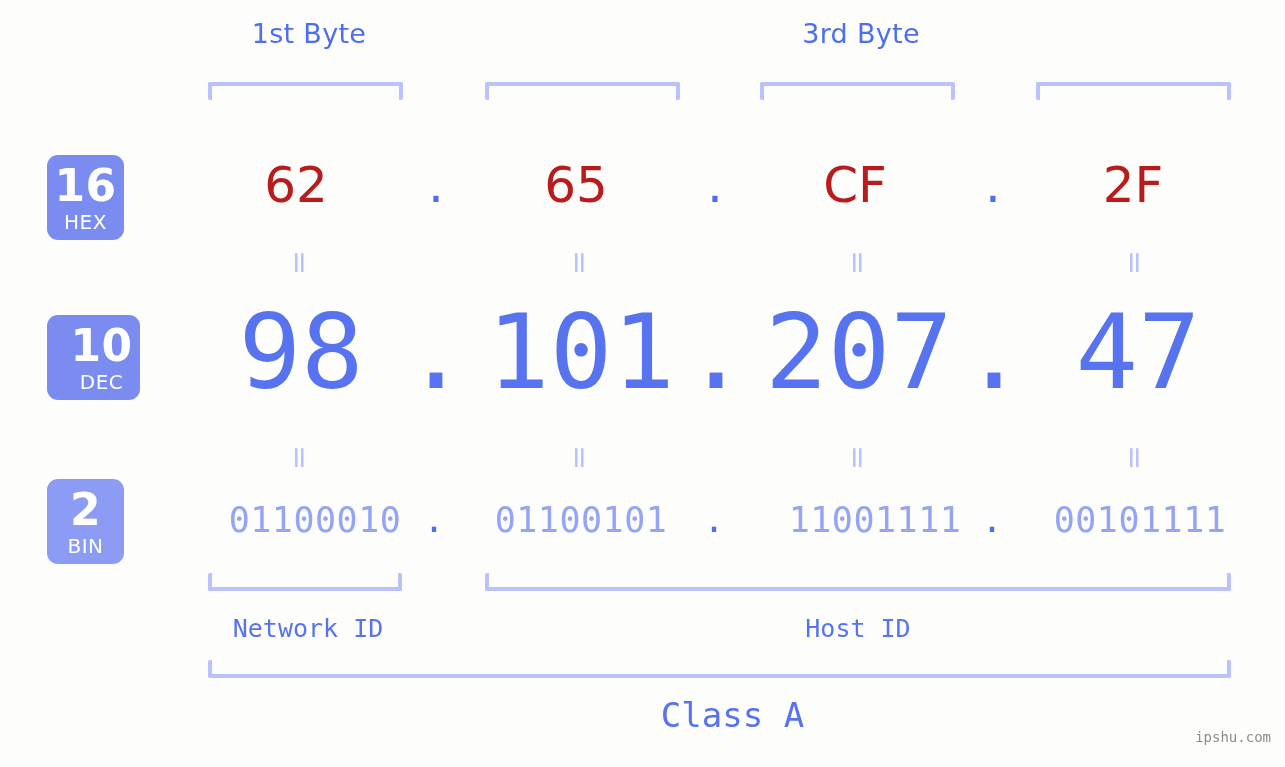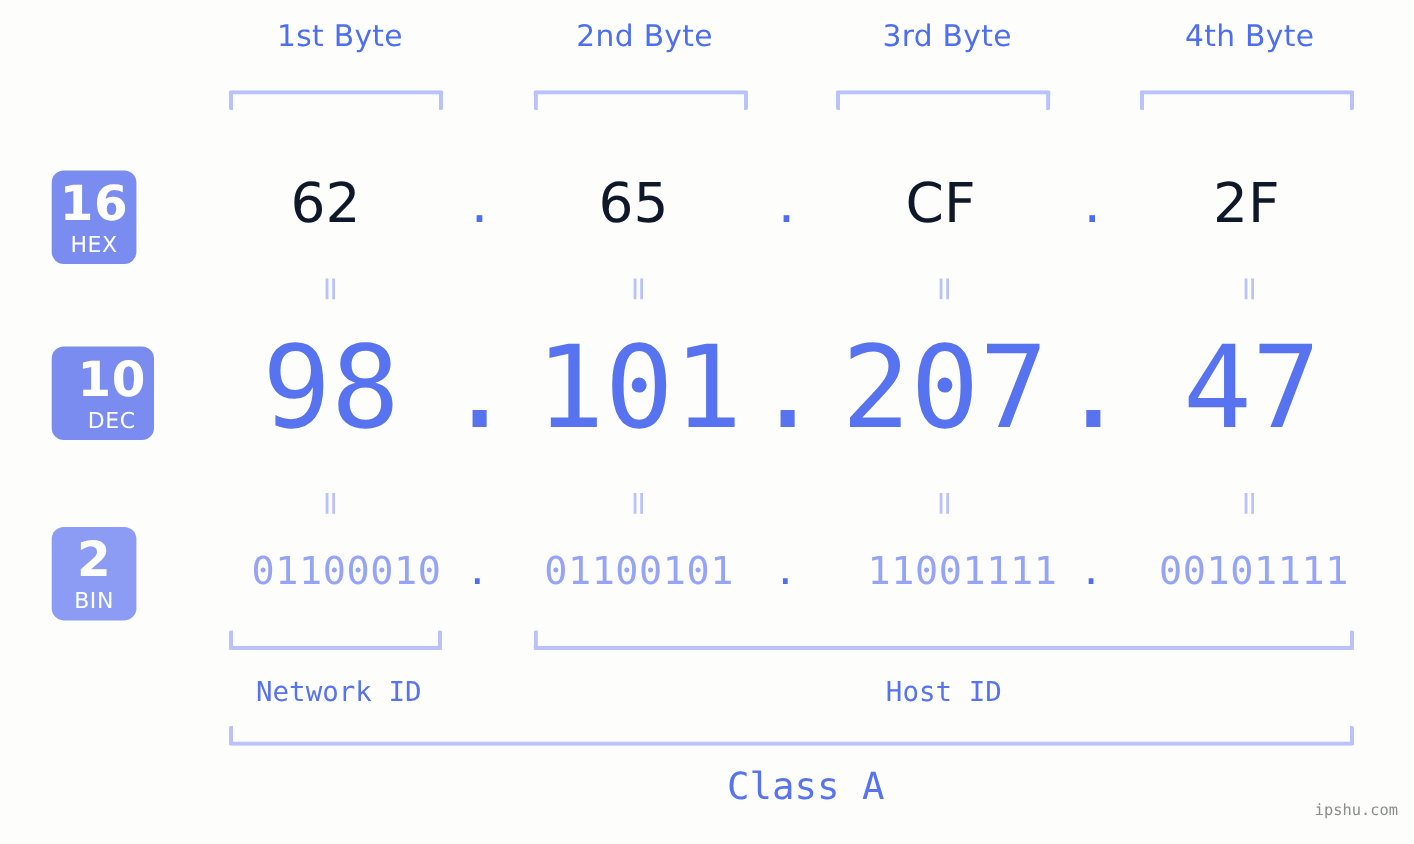--- a/index.html
+++ b/index.html
@@ -93,21 +93,21 @@
   .cell {
     position: absolute;
     text-align: center;
     white-space: nowrap;
   }
 
   
   .hex-val {
     font-family: "DejaVu Sans", sans-serif;
     font-size: 50px;
-    color: #0f172a;
+    color: #b91c1c;
     line-height: 1;
   }
   .hex-dot {
     font-family: "DejaVu Sans", sans-serif;
     font-size: 50px;
     color: #4d6ef0;
     line-height: 1;
   }
 
   
@@ -183,23 +183,21 @@
     color: #8a8d8a;
     white-space: nowrap;
   }
 </style>
 </head>
 <body>
 
 <div id="stage">
 
   <div class="byte-label" style="left:189px;">1st Byte</div>
-  <div class="byte-label" style="left:466px;">2nd Byte</div>
   <div class="byte-label" style="left:741px;">3rd Byte</div>
-  <div class="byte-label" style="left:1016px;">4th Byte</div>
 
   <div class="bracket-top" style="left:208px; width:195px;"></div>
   <div class="bracket-top" style="left:485px; width:195px;"></div>
   <div class="bracket-top" style="left:760px; width:195px;"></div>
   <div class="bracket-top" style="left:1036px; width:195px;"></div>
 
   <div class="badge" style="top:155px; background:#7b8cf0;">
     <span class="num">16</span>
     <span class="nm">HEX</span>
   </div>

